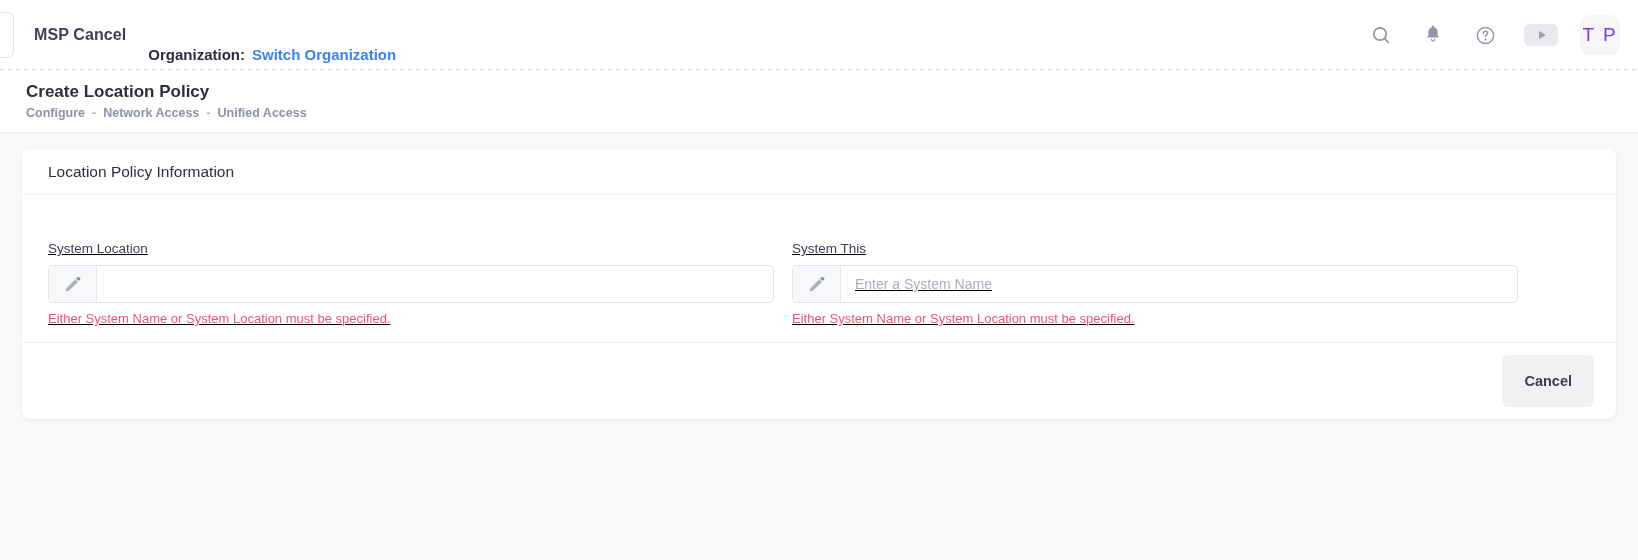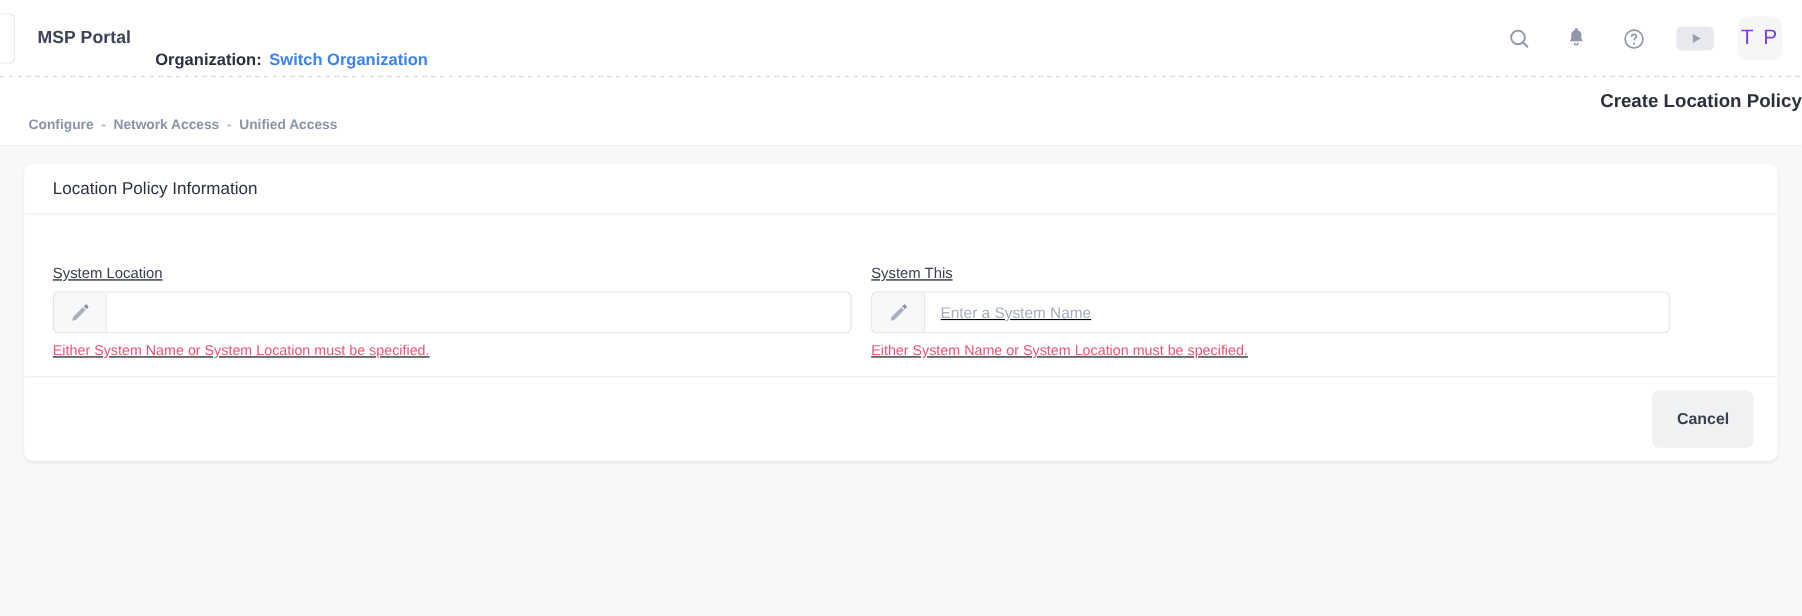--- a/index.html
+++ b/index.html
@@ -115,21 +115,20 @@
   .pagehead {
     background: #ffffff;
     padding: 10px 0 12px 26px;
     border-bottom: 1px solid #eceef1;
   }
   .page-title {
     font-size: 17px;
     font-weight: bold;
     color: #2b2f3a;
     line-height: 24px;
-    text-align: right;
   }
   .breadcrumb {
     margin-top: 2px;
     font-size: 12.5px;
     font-weight: bold;
     color: #8b93a7;
     display: flex;
     align-items: center;
     gap: 7px;
   }
@@ -259,21 +258,21 @@
     padding: 0 26px;
   }
 </style>
 </head>
 <body>
 
 <div class="topbar">
 
   <div class="rail-tab"></div>
 
-  <div class="brand">MSP Portal</div>
+  <div class="brand">MSP Cancel</div>
 
   <div class="org-wrap">
     <span class="org-label">Organization:</span>
     <span class="org-link">Switch Organization</span>
   </div>
 
   <div class="topbar-spacer"></div>
 
   <div class="icon-group">
 

